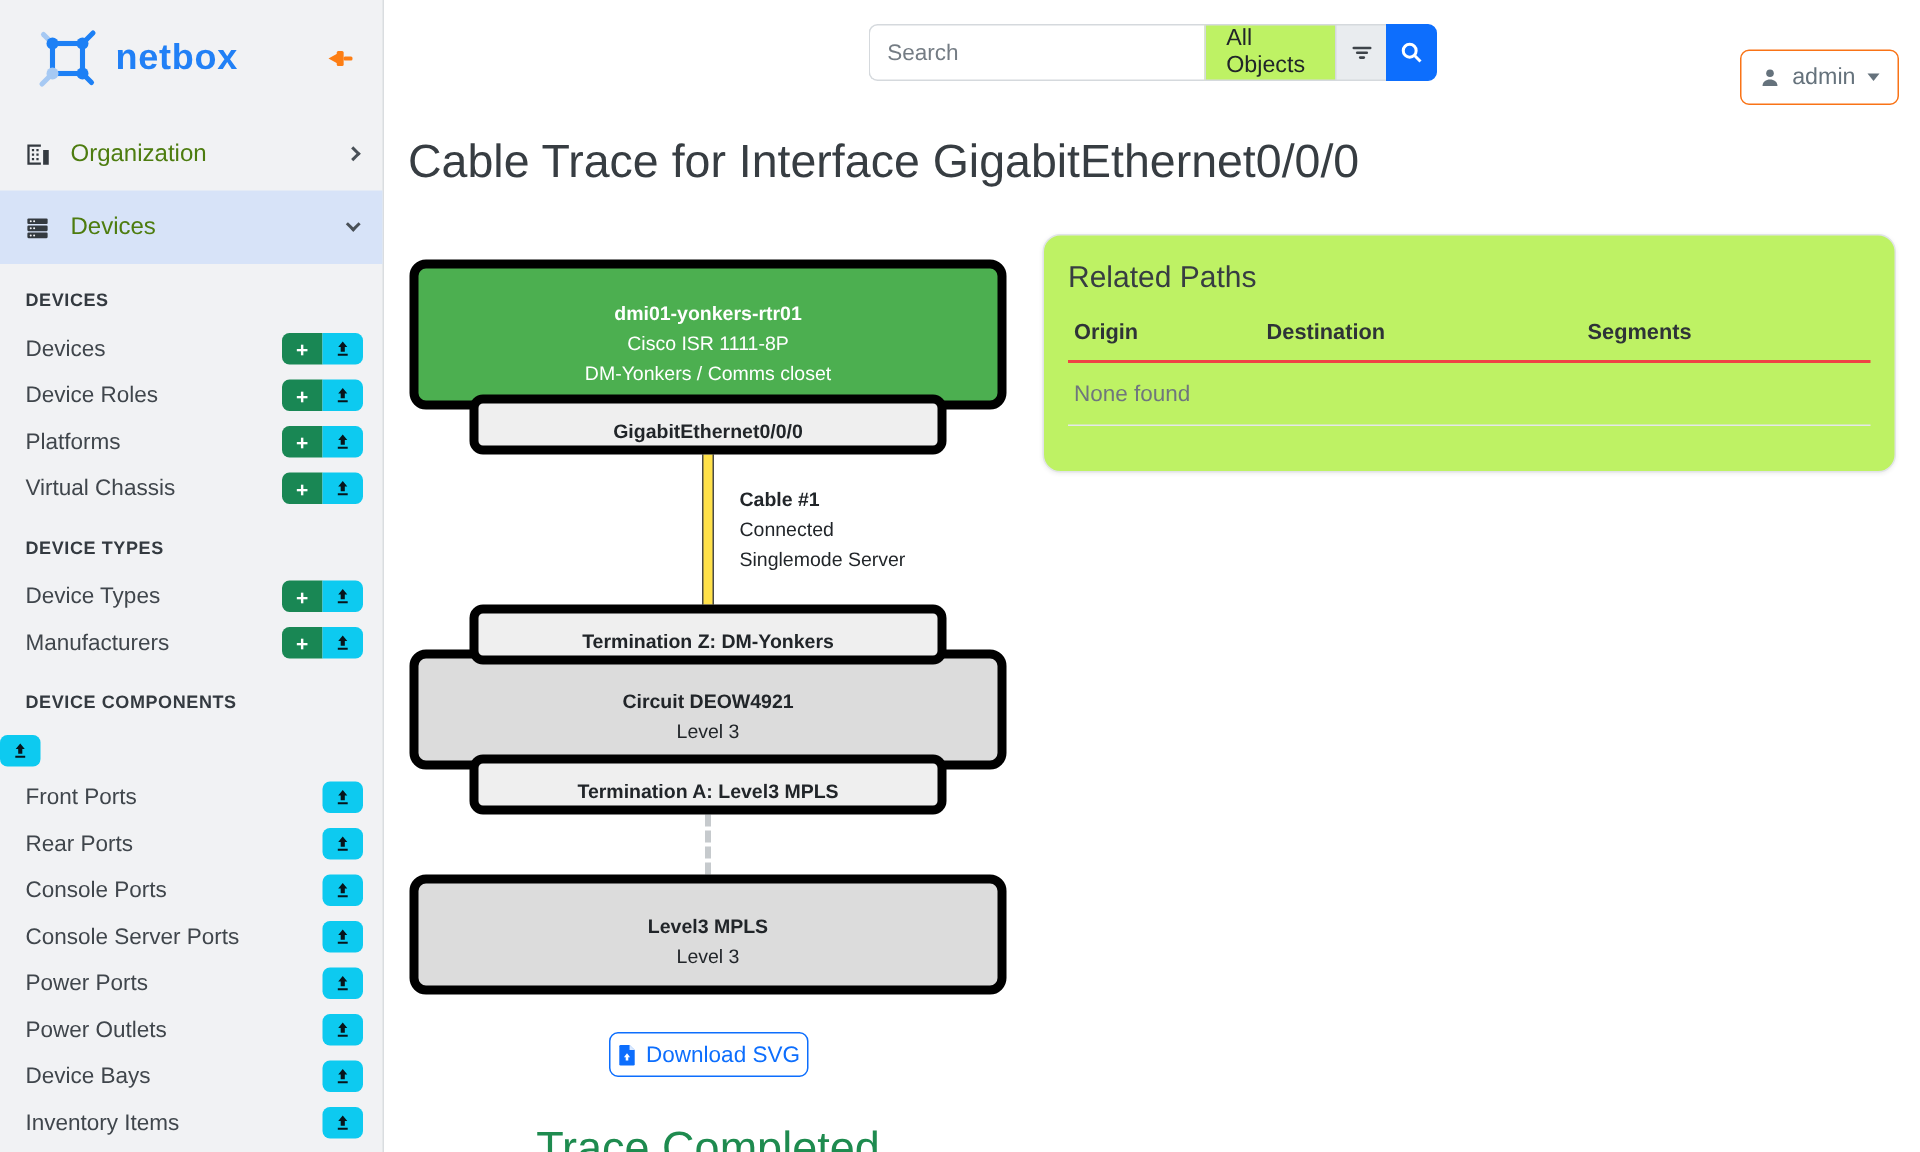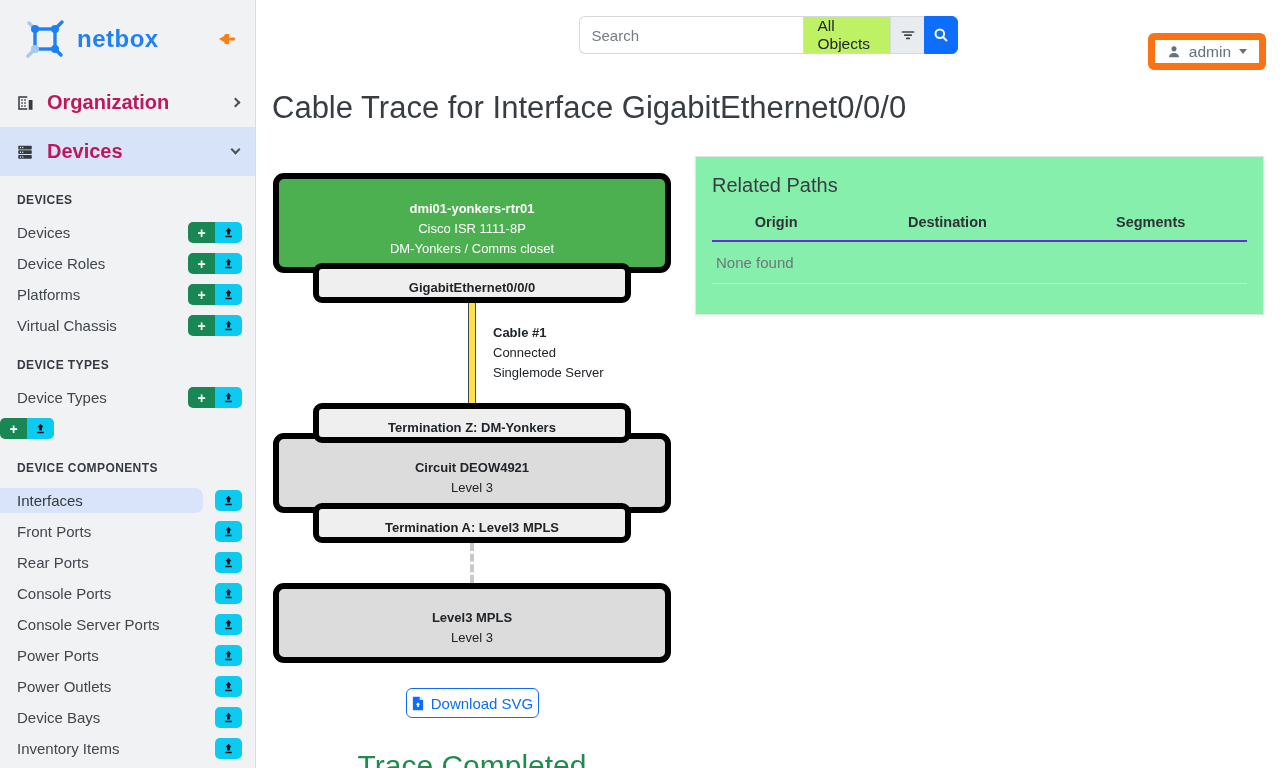--- a/index.html
+++ b/index.html
@@ -8,21 +8,21 @@
 
   
   .sidebar { position:fixed; left:0; top:0; width:256px; height:768px;
     background:#f1f2f4; border-right:1px solid #dadde0; }
   .logo-row { height:78px; display:flex; align-items:center; padding:0 18px 0 22px; }
   .brand { display:flex; align-items:center; gap:9px; cursor:pointer; }
   .brand-text { font-size:24px; font-weight:bold; color:#2180f6; letter-spacing:.5px; }
   .pin { margin-left:auto; cursor:pointer; display:flex; }
   .menu-row { height:49px; display:flex; align-items:center; gap:13px; padding:0 16px; cursor:pointer; }
   .menu-row.active { background:#d7e3f8; }
-  .mlabel { font-size:20px; font-weight:bold; color:#be185d; }
+  .mlabel { font-size:16px; font-weight:normal; color:#4d7c0f; }
   .chev { width:7px; height:7px; border-right:2px solid #495057; border-bottom:2px solid #495057;
     display:inline-block; margin-left:auto; }
   .chev-right { transform:rotate(-45deg); }
   .chev-down  { transform:rotate(45deg); margin-top:-4px; }
   .section { margin-top:17px; }
   .sec-h { padding:0 17px; height:21px; font-size:12px; font-weight:bold; color:#343a40;
     letter-spacing:.4px; margin-bottom:3px; }
   .item { height:31px; display:flex; align-items:center; padding-right:13px; }
   .ilabel { flex:1; font-size:15px; color:#40464c; padding:4px 0 4px 17px; margin-right:12px;
     border-radius:0 8px 8px 0; cursor:pointer; text-decoration:none; }
@@ -44,21 +44,21 @@
     padding:0 12px; font-size:15px; color:#212529; outline:none;
     font-family:"Liberation Sans","DejaVu Sans",sans-serif; }
   .search-input::placeholder { color:#747c84; }
   .scope { background:#bef264; border:1px solid #d5d9dd; border-right:none; padding:0 14px;
     font-size:15.5px; color:#212529; display:flex; align-items:center; cursor:pointer; }
   .filter-btn { width:42px; background:#e9ecef; border:1px solid #d5d9dd; border-right:none;
     display:flex; align-items:center; justify-content:center; cursor:pointer; }
   .search-btn { width:42px; background:#0d6efd; border:1px solid #0d6efd;
     border-radius:0 6px 6px 0; display:flex; align-items:center; justify-content:center; cursor:pointer; }
   .admin-btn { position:absolute; right:14px; top:17px; height:37px; padding:0 12px;
-    border:7px solid #f97316; border-radius:6px; background:#fff; color:#65727c;
+    border:1px solid #f97316; border-radius:6px; background:#fff; color:#65727c;
     font-size:15.5px; display:flex; align-items:center; gap:8px; cursor:pointer;
     font-family:"Liberation Sans","DejaVu Sans",sans-serif; }
   .caret { width:0; height:0; border-left:4.5px solid transparent; border-right:4.5px solid transparent;
     border-top:5px solid #65727c; }
   .page-title { margin:3px 0 0 16px; font-size:31px; font-weight:400; color:#373d42; }
 
   
   .node { position:absolute; border:6px solid #000000; text-align:center; }
   .node-device { left:17px; top:157px; width:398px; height:100px; background:#4caf50;
     border-radius:11px; color:#fff; padding-top:20px; z-index:1; }
@@ -84,26 +84,26 @@
     border-left:4px dashed #c6cacd; }
   .dl-btn { position:absolute; left:150px; top:672px; width:133px; height:30px;
     border:1px solid #0d6efd; border-radius:6px; background:#fff; color:#0d6efd; font-size:15px;
     display:flex; align-items:center; justify-content:center; gap:7px; cursor:pointer;
     font-family:"Liberation Sans","DejaVu Sans",sans-serif; }
   .trace-status { position:absolute; left:0; top:733px; width:432px; text-align:center;
     font-size:30px; color:#1e8b4f; }
 
   
   .paths-card { position:absolute; left:439px; top:140px; width:569px; height:159px;
-    background:#86efac; border:1px solid #e1e4e8; border-radius:0;
+    background:#bef264; border:1px solid #e1e4e8; border-radius:12px;
     box-shadow:0 1px 3px rgba(0,0,0,.07); padding:17px 16px; overflow:hidden; }
   .paths-title { font-size:20px; font-weight:400; color:#373d42; margin-bottom:17px; }
   .paths-table { width:100%; border-collapse:collapse; }
-  .paths-table th { text-align:center; font-size:14.5px; font-weight:bold; color:#2e3337;
-    padding:0 4px 10px 4px; border-bottom:2px solid #6d28d9; }
+  .paths-table th { text-align:left; font-size:14.5px; font-weight:bold; color:#2e3337;
+    padding:0 4px 10px 4px; border-bottom:2px solid #ef4444; }
   .paths-table td { font-size:15px; color:#6f767d; padding:12px 4px;
     border-bottom:1px solid #e4e7ea; }
   .th-origin { width:24%; } .th-dest { width:40%; }
 </style>
 </head>
 <body>
 
 <aside class="sidebar">
   <div class="logo-row">
     <div class="brand">
@@ -214,35 +214,35 @@
         <div class="grp">
           <button class="b-add">+</button>
           <button class="b-imp">
               <svg viewBox="0 0 16 16">
                 <path d="M8 1l4.4 5.2H10v4.6H6V6.2H3.6L8 1zM3.2 12.8h9.6v2H3.2z"></path>
               </svg>
             </button>
         </div>
       </div>
       <div class="item">
+        <a class="ilabel">Manufacturers</a>
         <div class="grp">
           <button class="b-add">+</button>
           <button class="b-imp">
               <svg viewBox="0 0 16 16">
                 <path d="M8 1l4.4 5.2H10v4.6H6V6.2H3.6L8 1zM3.2 12.8h9.6v2H3.2z"></path>
               </svg>
             </button>
         </div>
       </div>
     </div>
 
     <div class="section">
       <div class="sec-h">DEVICE COMPONENTS</div>
       <div class="item">
-        <a class="ilabel active">Interfaces</a>
         <button class="b-imp solo">
             <svg viewBox="0 0 16 16">
               <path d="M8 1l4.4 5.2H10v4.6H6V6.2H3.6L8 1zM3.2 12.8h9.6v2H3.2z"></path>
             </svg>
           </button>
       </div>
       <div class="item">
         <a class="ilabel">Front Ports</a>
         <button class="b-imp solo">
             <svg viewBox="0 0 16 16">

